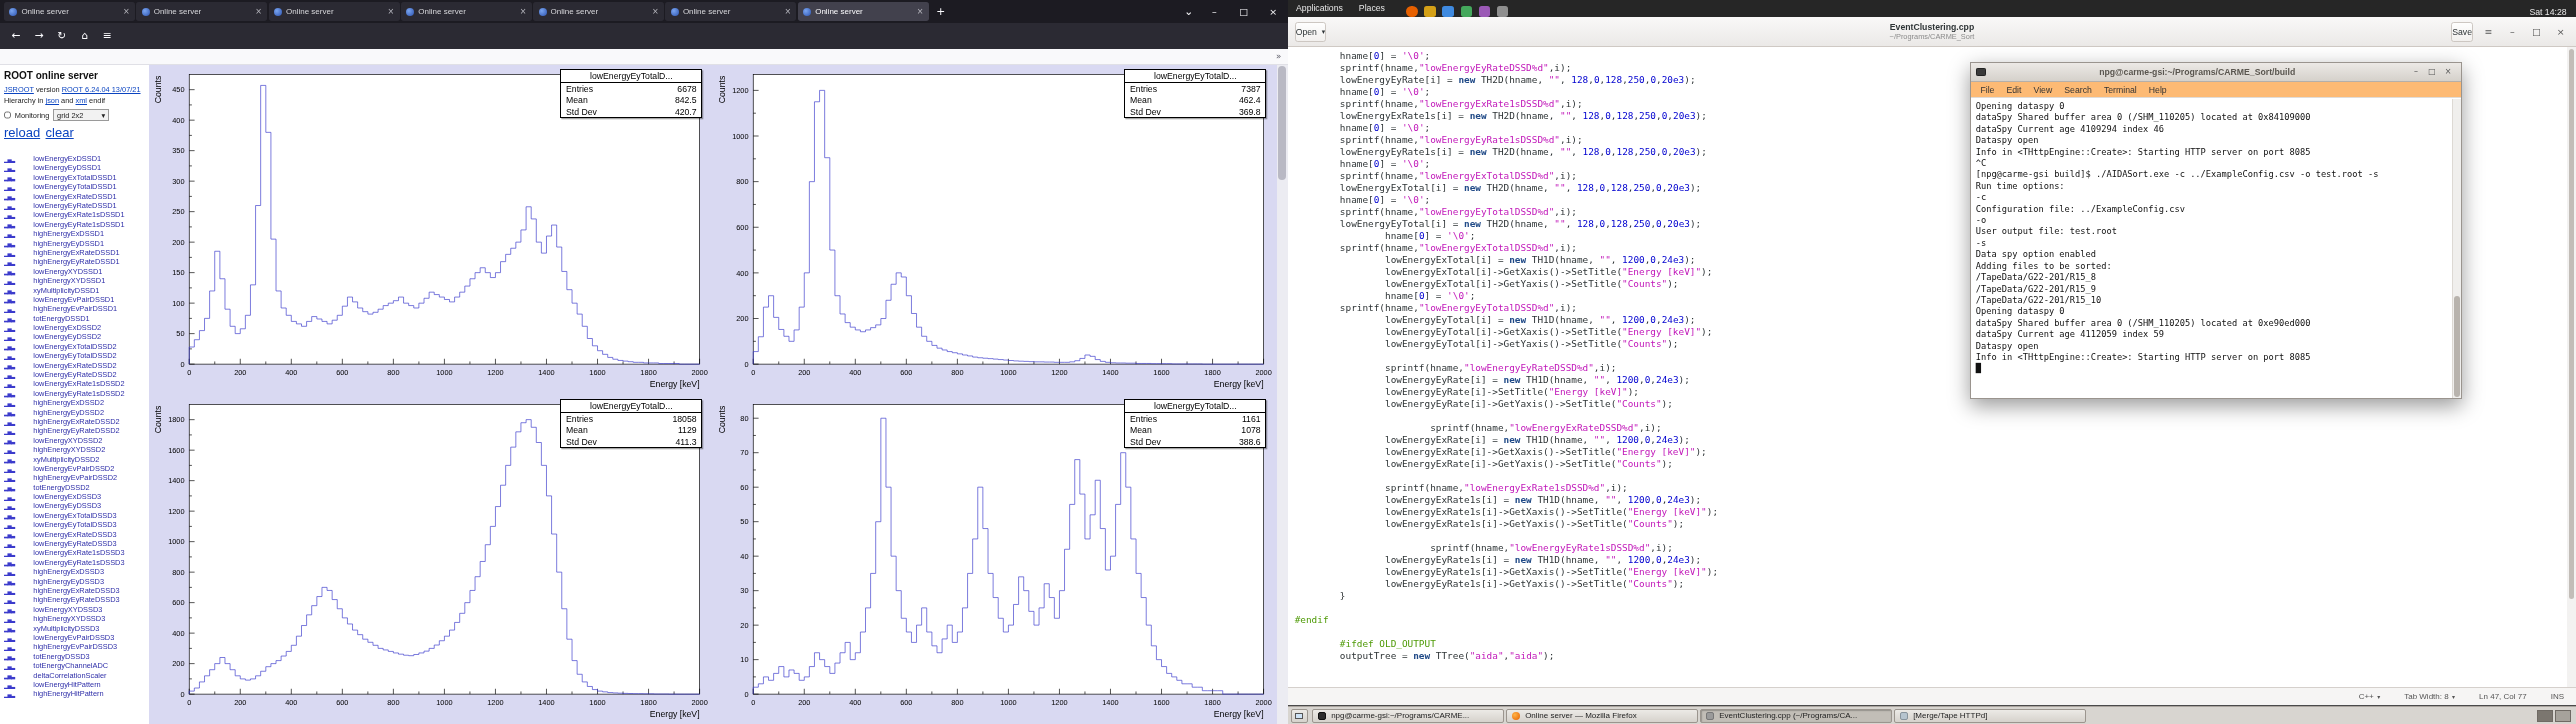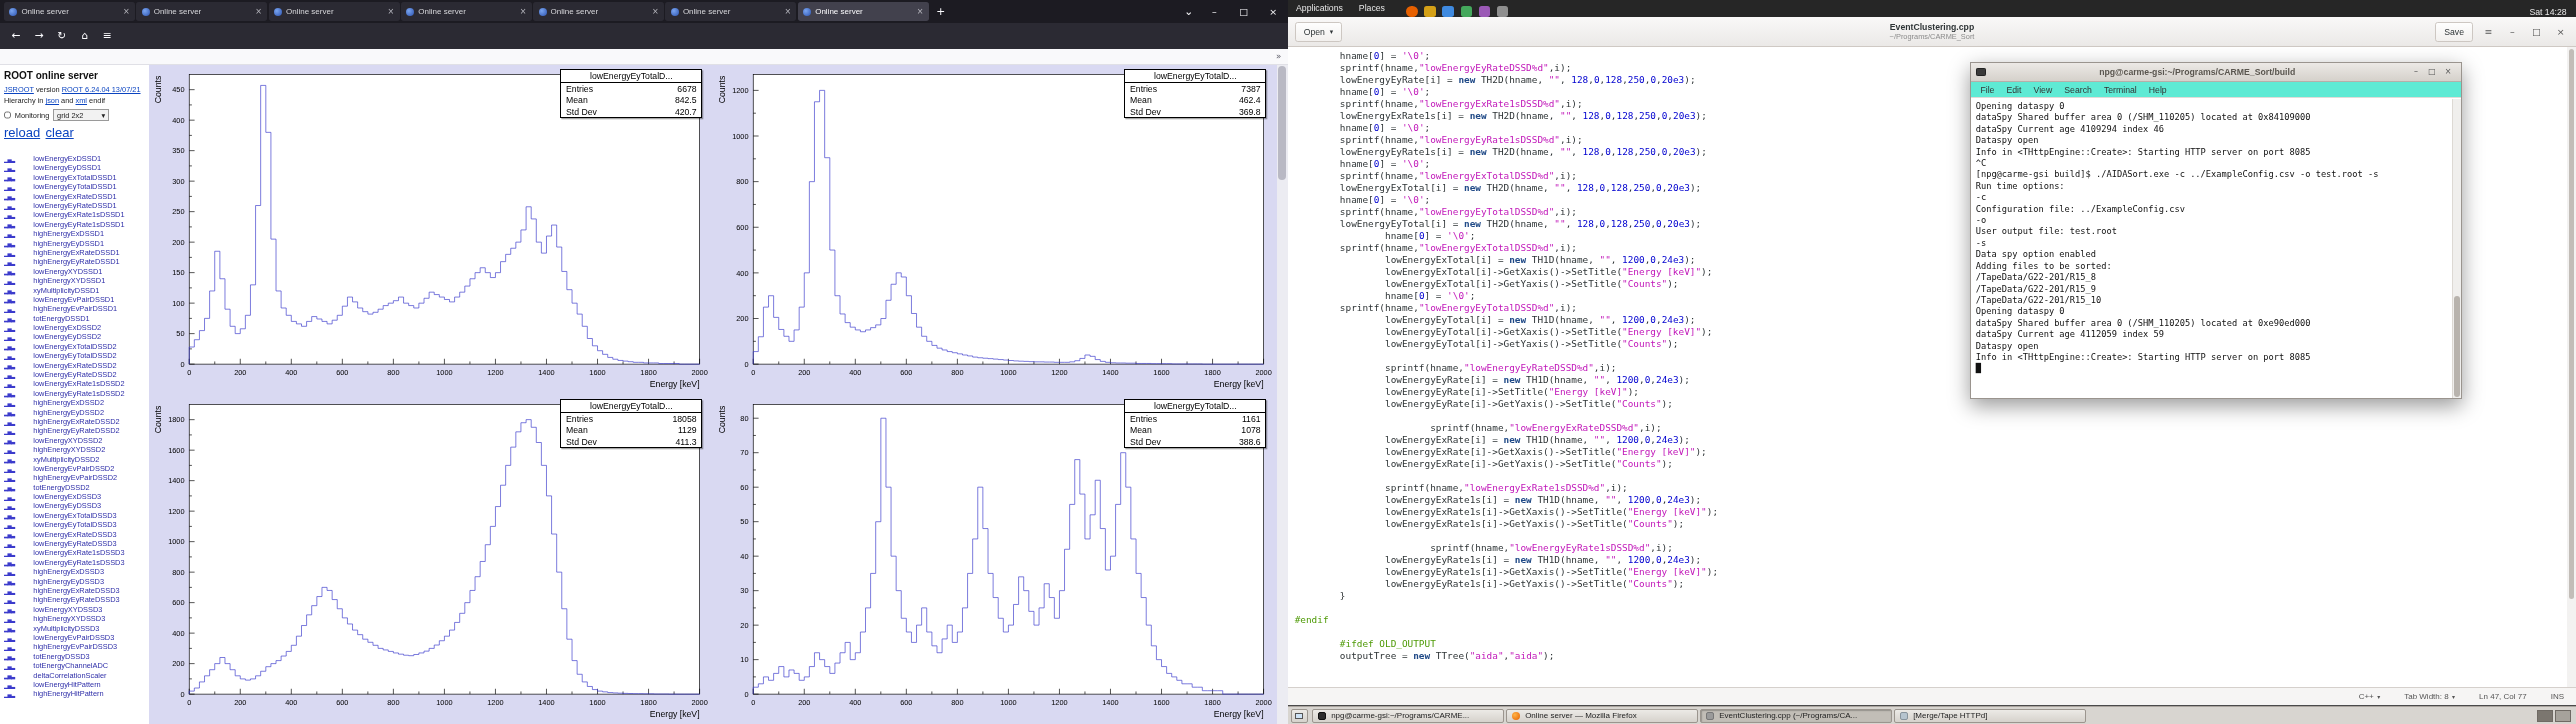--- a/index.html
+++ b/index.html
@@ -59,21 +59,21 @@
   
   #top-panel{position:absolute;top:0;left:0;width:1288px;height:17px;background:#262626;display:flex;align-items:flex-end;color:#e8e8e8;font-size:8.7px}
   .panel-menu{padding:0 8px;height:17.4px;display:flex;align-items:center}
   #launchers{display:flex;align-items:center;gap:6.7px;margin-left:13.4px}
   .launcher{width:11.4px;height:11.4px;border-radius:2.7px}
   #clock{margin-left:auto;padding:0 9.4px}
 
   
   #gedit{position:absolute;left:0;top:17.4px;width:1288px;height:688px;background:#fff}
   #gedit-header{position:relative;height:29.5px;background:linear-gradient(#f9f8f8,#ebe9e7);border-bottom:0.7px solid #cfc9c4;display:flex;align-items:center;padding:0 6.7px}
-  .gtk-btn{height:20px;border:0.7px solid #cdc7c2;border-radius:2.7px;background:linear-gradient(#fefefe,#f2f0ee);font-size:8.7px;color:#2e3436;padding:0 8px;display:flex;align-items:center;gap:4.7px}
+  .gtk-btn{height:20px;border:0.7px solid #cdc7c2;border-radius:2.7px;background:linear-gradient(#fefefe,#f2f0ee);font-size:8.7px;color:#2e3436;padding:0 0;display:flex;align-items:center;gap:4.7px}
   #gedit-titlebox{position:absolute;left:50%;transform:translateX(-50%);text-align:center;line-height:1.25}
   #gedit-title{font-weight:bold;font-size:8.7px;color:#2e3436}
   #gedit-subtitle{font-size:7.4px;color:#8b8b8b}
   #gedit-actions{margin-left:auto;display:flex;align-items:center;gap:6.7px}
   .win-glyph{width:17.4px;height:17.4px;display:flex;align-items:center;justify-content:center;color:#555;font-size:9.4px;font-family:"DejaVu Sans",sans-serif}
   #code{position:absolute;top:30px;bottom:18px;left:0;right:9.4px;padding:2.7px 0 0 6.7px;font-family:"DejaVu Sans Mono",monospace;font-size:9.4px;line-height:12px;white-space:pre;tab-size:8;-moz-tab-size:8;color:#2e3436;overflow:hidden}
   .code-line{min-height:12px}
   .cpp-str{color:#c118b9}
   .cpp-kw{color:#204a87;font-weight:bold}
   .cpp-num{color:#0000cf}
@@ -83,21 +83,21 @@
   #gedit-status{position:absolute;bottom:0;left:0;right:0;height:18px;background:#f6f5f4;border-top:0.7px solid #d5d0cc;display:flex;align-items:center;justify-content:flex-end;gap:24px;padding:0 12px;font-size:8px;color:#555}
   .status-item{display:flex;align-items:center;gap:3.4px}
 
   
   #terminal{position:absolute;left:682px;top:62px;width:492px;height:337px;background:#fff;border:0.7px solid #9a948e;box-shadow:0 6.7px 20px rgba(0,0,0,.4)}
   #term-titlebar{height:19px;background:linear-gradient(#ece9e6,#d5d1cb);border-bottom:0.7px solid #b5afa9;display:flex;align-items:center;padding:0 5.4px;gap:5.4px}
   .term-mini-icon{width:9.4px;height:8px;background:#3a3a3a;border:0.7px solid #222;border-radius:1.3px;flex:none}
   #term-title{flex:1;text-align:center;font-size:8.7px;font-weight:bold;color:#5a564f;white-space:nowrap;overflow:hidden}
   #term-buttons{display:flex;gap:1.3px}
   #term-buttons span{width:14.8px;height:13.4px;display:flex;align-items:center;justify-content:center;color:#555;font-size:8px;font-family:"DejaVu Sans",sans-serif}
-  #term-menubar{height:16px;background:#5eead4;border-bottom:0.7px solid #e0dcd8;display:flex;align-items:center;gap:1.3px;padding:0 4px}
+  #term-menubar{height:16px;background:#fdba74;border-bottom:0.7px solid #e0dcd8;display:flex;align-items:center;gap:1.3px;padding:0 4px}
   .term-menu{font-size:8.7px;color:#333;padding:1.3px 5.4px}
   #term-body{position:absolute;top:36px;bottom:0;left:0;right:9.4px;padding:2px 4.7px;font-family:"DejaVu Sans Mono",monospace;font-size:8.7px;line-height:11.4px;color:#111;white-space:pre;overflow:hidden}
   #term-scroll{position:absolute;top:36px;bottom:0;right:0;width:9.4px;background:#f0efed;border-left:0.7px solid #ddd9d4}
   #term-scroll .thumb{position:absolute;bottom:1.3px;left:1.3px;width:6px;height:101px;background:#b8b3ad;border-radius:3.4px}
 
   
   #taskbar{position:absolute;bottom:0;left:0;width:1288px;height:19px;background:#d8d5d0;border-top:0.7px solid #aaa49e;display:flex;align-items:center;gap:2px;padding:0 2.7px}
   #show-desktop{width:17.4px;height:14.8px;background:linear-gradient(#eceae6,#d6d2cc);border:0.7px solid #9b958e;border-radius:2px;display:flex;align-items:center;justify-content:center;margin-right:2px}
   #show-desktop i{display:block;width:8px;height:6px;border:0.7px solid #555;background:#cfe3f5}
   .task-btn{width:192px;height:14.8px;background:linear-gradient(#eceae6,#d6d2cc);border:0.7px solid #9b958e;border-radius:2px;display:flex;align-items:center;gap:4.7px;padding:0 4.7px;font-size:8px;color:#222;overflow:hidden;white-space:nowrap}

